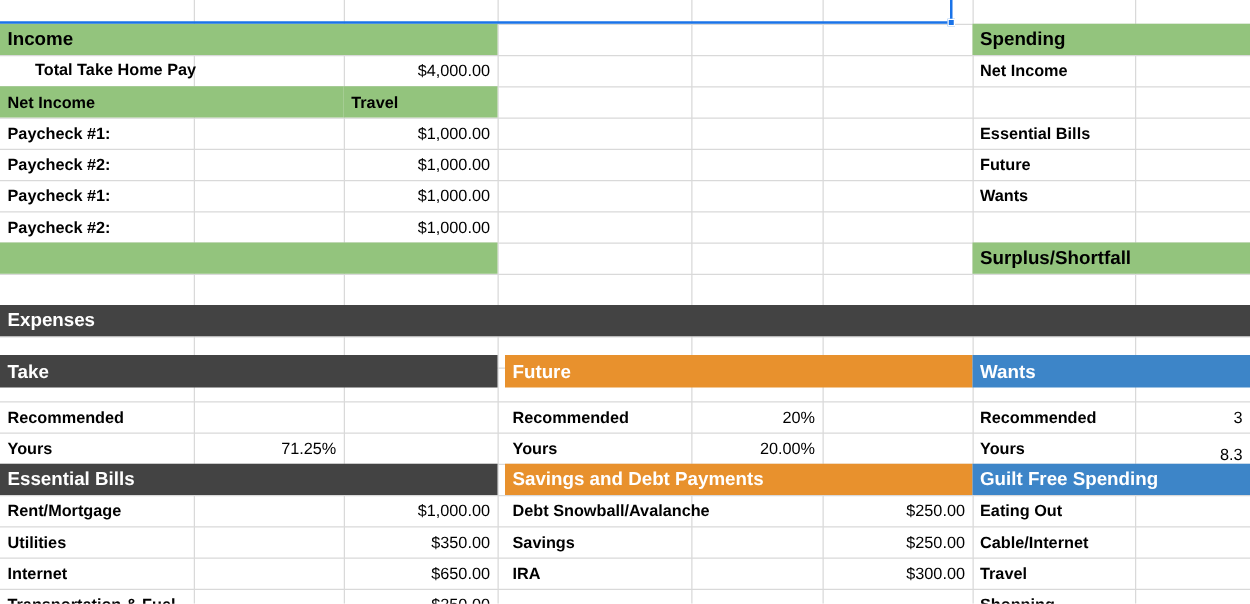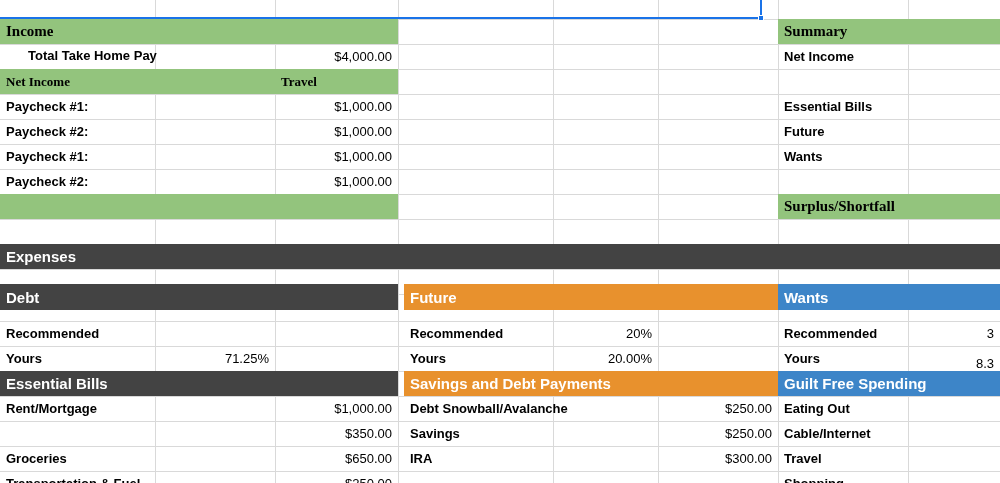--- a/index.html
+++ b/index.html
@@ -38,21 +38,21 @@
     background: #d9d9d9;
   }
   .gridline-v {
     position: absolute;
     width: 1px;
     background: #d9d9d9;
   }
   .bold { font-weight: bold; }
   .right { justify-content: flex-end; }
   .left { justify-content: flex-start; }
-  .green-hdr { background: #93c47d; color: #000000; font-weight: bold; font-family: Liberation Serif, serif; }
+  .green-hdr { background: #93c47d; color: #000000; font-weight: bold; }
   .green-band { background: #93c47d; }
   .dark-hdr { background: #434343; color: #ffffff; font-weight: bold; }
   .orange-hdr { background: #e8912d; color: #ffffff; font-weight: bold; }
   .blue-hdr { background: #3d85c8; color: #ffffff; font-weight: bold; }
   .title-lg { font-size: 15px; }
   .sel-box {
     position: absolute;
     border: 2px solid #1a73e8;
     box-sizing: border-box;
     pointer-events: none;
@@ -114,53 +114,54 @@
   <div class="cell right" style="left:275px;top:119px;width:123px;height:25px;">$1,000.00</div>
 
   <div class="cell bold left" style="left:0;top:144px;width:275px;height:25px;">Paycheck #1:</div>
   <div class="cell right" style="left:275px;top:144px;width:123px;height:25px;">$1,000.00</div>
 
   <div class="cell bold left" style="left:0;top:169px;width:275px;height:25px;">Paycheck #2:</div>
   <div class="cell right" style="left:275px;top:169px;width:123px;height:25px;">$1,000.00</div>
 
   <div class="cell green-band" style="left:0;top:194px;width:398px;height:25px;"></div>
 
-  <div class="cell green-hdr title-lg left" style="left:778px;top:19px;width:222px;height:25px;">Summary</div>
+  <div class="cell green-hdr title-lg left" style="left:778px;top:19px;width:222px;height:25px;">Spending</div>
 
   <div class="cell bold left" style="left:778px;top:44px;width:130px;height:25px;">Net Income</div>
   <div class="cell right" style="left:908px;top:44px;width:92px;height:25px;"></div>
 
   <div class="cell bold left" style="left:778px;top:69px;width:130px;height:25px;"></div>
   <div class="cell right" style="left:908px;top:69px;width:92px;height:25px;"></div>
 
   <div class="cell bold left" style="left:778px;top:94px;width:130px;height:25px;">Essential Bills</div>
   <div class="cell right" style="left:908px;top:94px;width:92px;height:25px;"></div>
 
   <div class="cell bold left" style="left:778px;top:119px;width:130px;height:25px;">Future</div>
   <div class="cell right" style="left:908px;top:119px;width:92px;height:25px;"></div>
 
   <div class="cell bold left" style="left:778px;top:144px;width:130px;height:25px;">Wants</div>
   <div class="cell right" style="left:908px;top:144px;width:92px;height:25px;"></div>
 
   <div class="cell green-hdr title-lg left" style="left:778px;top:194px;width:222px;height:25px;">Surplus/Shortfall</div>
 
   <div class="cell dark-hdr title-lg left" style="left:0;top:244px;width:1000px;height:25px;">Expenses</div>
 
-  <div class="cell dark-hdr title-lg left" style="left:0;top:284px;width:398px;height:26px;">Debt</div>
+  <div class="cell dark-hdr title-lg left" style="left:0;top:284px;width:398px;height:26px;">Take</div>
   <div class="cell bold left" style="left:0;top:321px;width:155px;height:25px;">Recommended</div>
   <div class="cell bold left" style="left:0;top:346px;width:155px;height:25px;">Yours</div>
   <div class="cell right" style="left:155px;top:346px;width:120px;height:25px;">71.25%</div>
   <div class="cell dark-hdr title-lg left" style="left:0;top:371px;width:398px;height:25px;">Essential Bills</div>
 
   <div class="cell bold left" style="left:0;top:396px;width:275px;height:25px;">Rent/Mortgage</div>
   <div class="cell right" style="left:275px;top:396px;width:123px;height:25px;">$1,000.00</div>
 
+  <div class="cell bold left" style="left:0;top:421px;width:275px;height:25px;">Utilities</div>
   <div class="cell right" style="left:275px;top:421px;width:123px;height:25px;">$350.00</div>
 
-  <div class="cell bold left" style="left:0;top:446px;width:275px;height:25px;">Groceries</div>
+  <div class="cell bold left" style="left:0;top:446px;width:275px;height:25px;">Internet</div>
   <div class="cell right" style="left:275px;top:446px;width:123px;height:25px;">$650.00</div>
 
   <div class="cell bold left" style="left:0;top:471px;width:275px;height:25px;">Transportation &amp; Fuel</div>
   <div class="cell right" style="left:275px;top:471px;width:123px;height:25px;">$250.00</div>
 
   <div class="cell orange-hdr title-lg left" style="left:404px;top:284px;width:374px;height:26px;">Future</div>
   <div class="cell bold left" style="left:404px;top:321px;width:149px;height:25px;">Recommended</div>
   <div class="cell right" style="left:553px;top:321px;width:105px;height:25px;">20%</div>
   <div class="cell bold left" style="left:404px;top:346px;width:149px;height:25px;">Yours</div>
   <div class="cell right" style="left:553px;top:346px;width:105px;height:25px;">20.00%</div>

